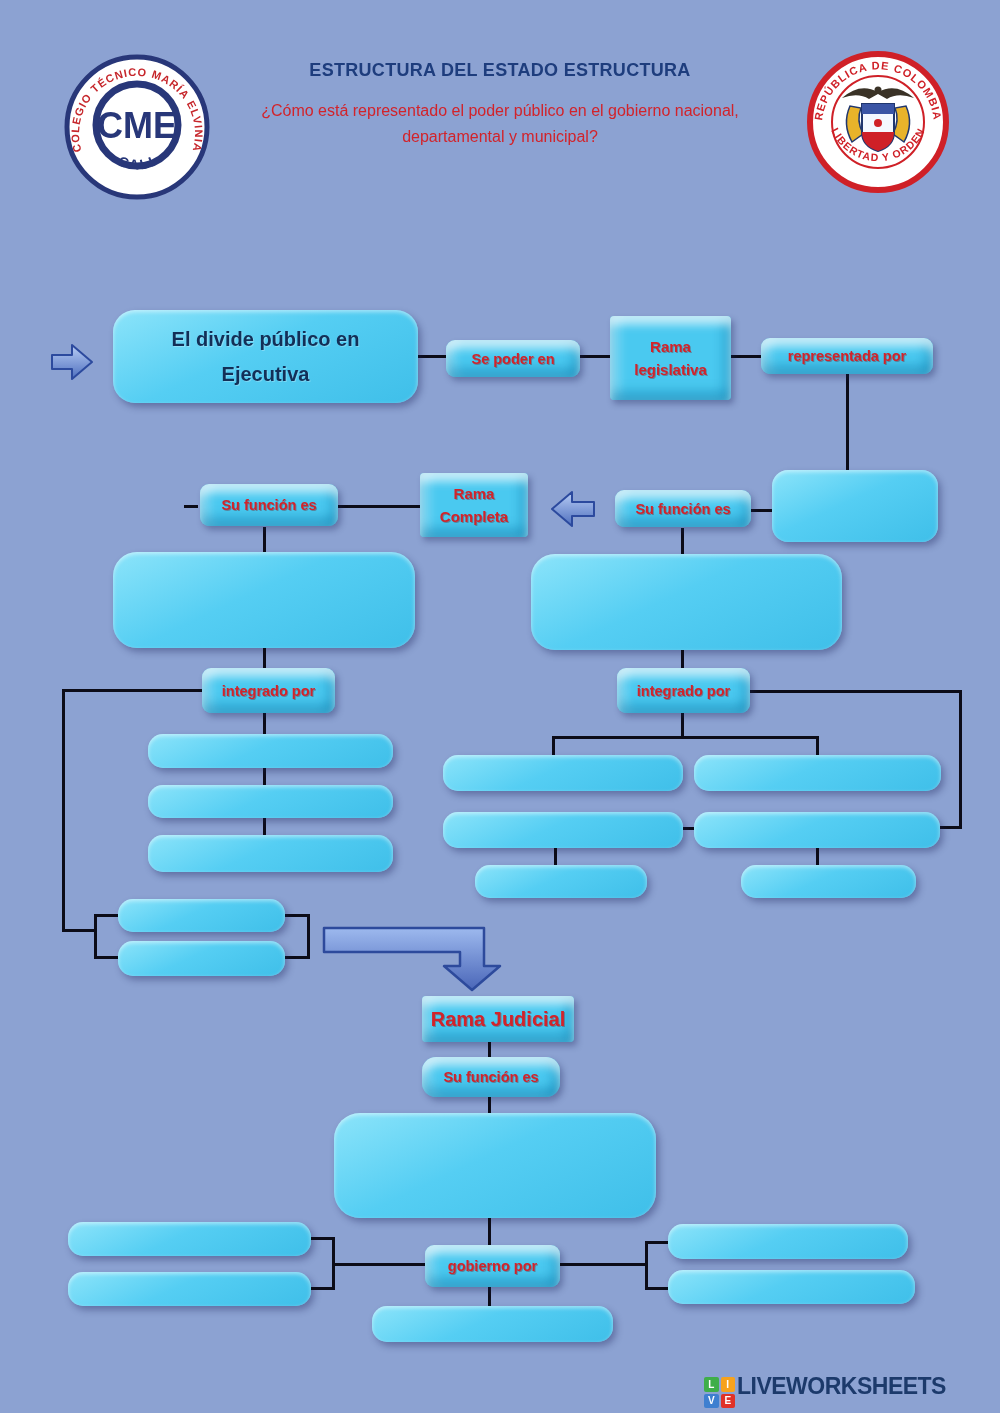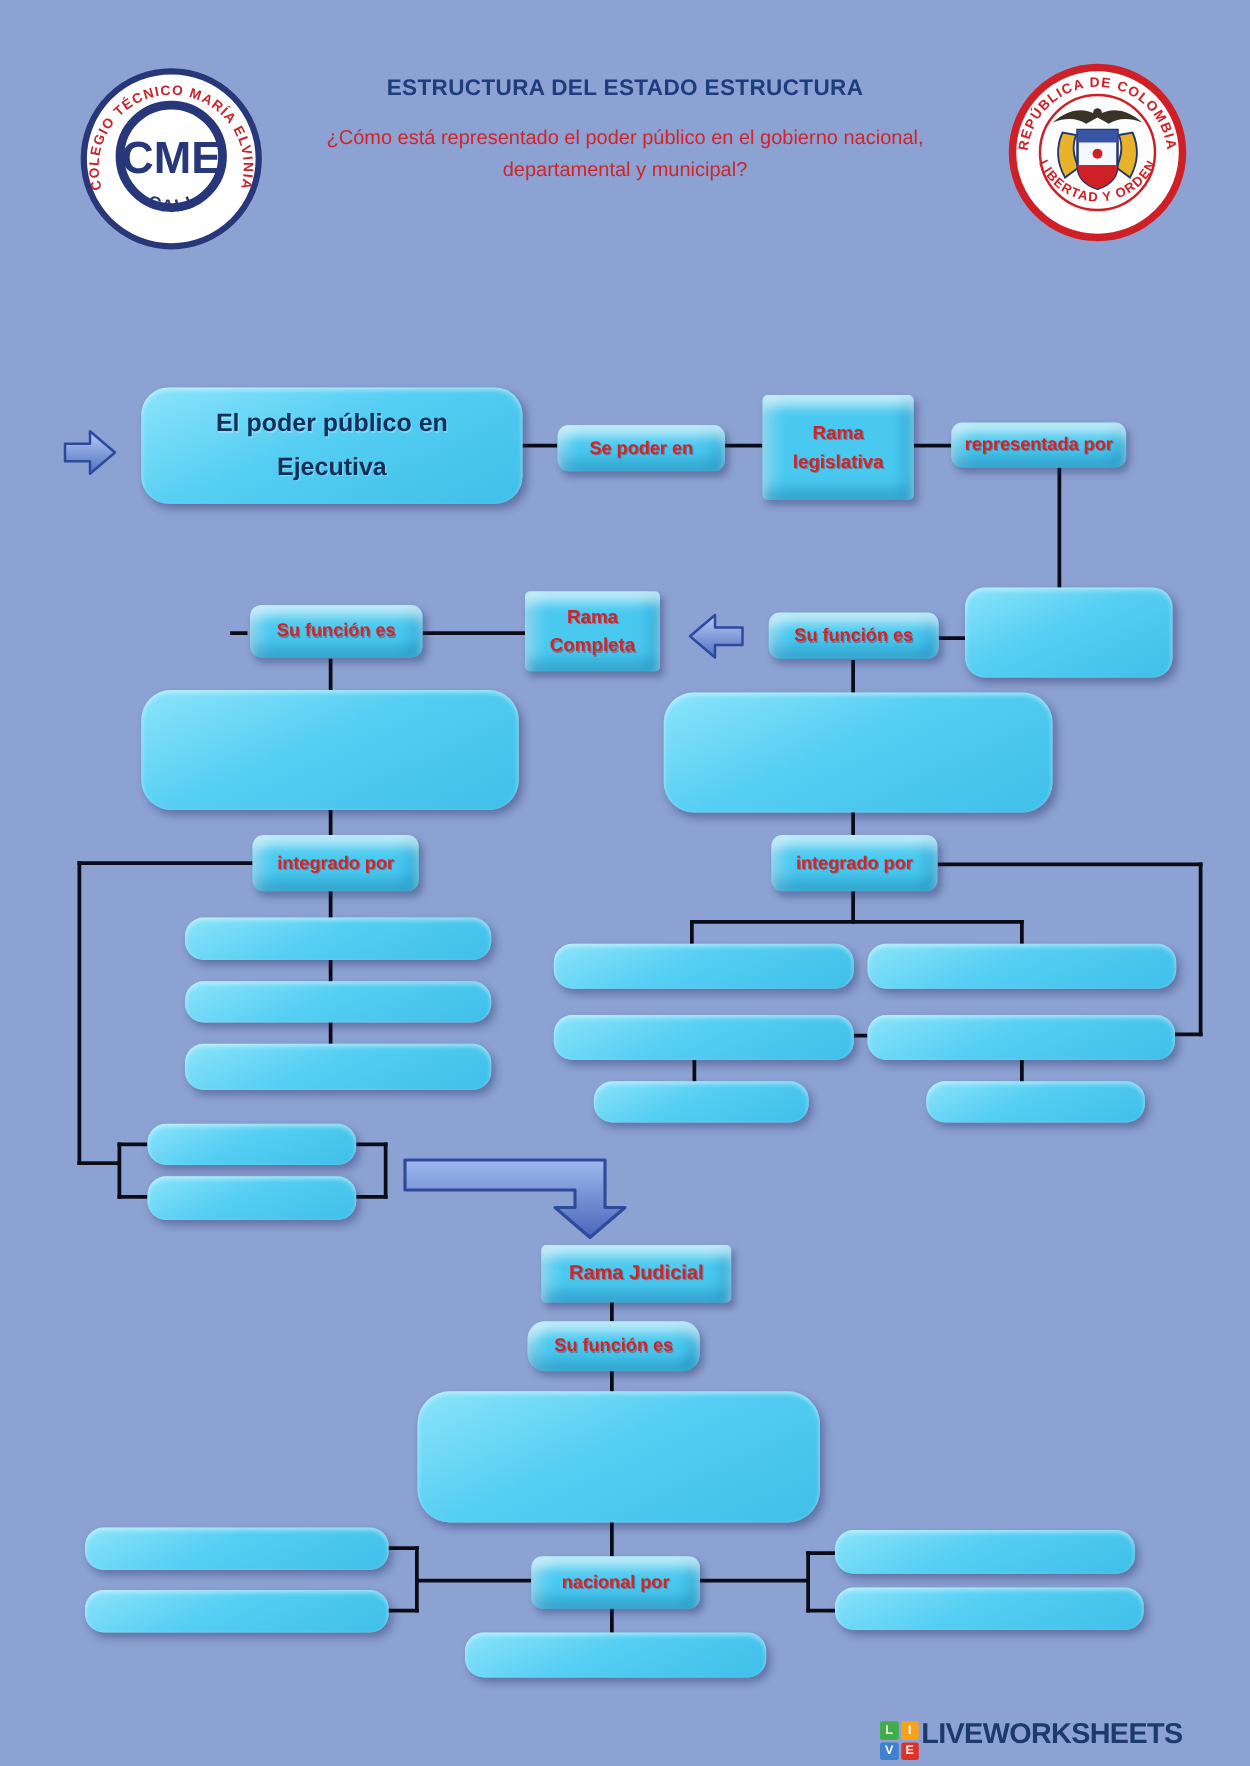--- a/index.html
+++ b/index.html
@@ -118,29 +118,29 @@
       </defs>
     <polygon points="2,13 22,13 22,3 42,20 22,37 22,27 2,27" fill="url(#gA)" stroke="#2c4a9e" stroke-width="2" stroke-linejoin="round"></polygon>
   </svg>
 
   <div class="ln" style="left:418px;top:355px;width:28px;height:3px"></div>
   <div class="ln" style="left:580px;top:355px;width:30px;height:3px"></div>
   <div class="ln" style="left:731px;top:355px;width:30px;height:3px"></div>
   <div class="ln" style="left:846px;top:374px;width:3px;height:98px"></div>
 
   <div class="bubble rootbox" style="left:113px;top:310px;width:305px;height:93px">
-    <span>El poder público en</span>
+    <span>El divide público en</span>
     <span>Ejecutiva</span>
   </div>
   <div class="tag" style="left:446px;top:340px;width:134px;height:37px">Se poder en</div>
   <div class="tag tag3d" style="left:610px;top:316px;width:121px;height:84px">
     <span>Rama</span>
     <span>legislativa</span>
   </div>
-  <div class="tag" style="left:761px;top:338px;width:140px;height:36px">representada por</div>
+  <div class="tag" style="left:761px;top:338px;width:172px;height:36px">representada por</div>
 
   <div class="ln" style="left:184px;top:505px;width:14px;height:3px"></div>
   <div class="ln" style="left:338px;top:505px;width:82px;height:3px"></div>
   <div class="ln" style="left:751px;top:509px;width:21px;height:3px"></div>
   <div class="ln" style="left:263px;top:527px;width:3px;height:25px"></div>
   <div class="ln" style="left:681px;top:528px;width:3px;height:27px"></div>
 
   <div class="tag" style="left:200px;top:484px;width:138px;height:42px">Su función es</div>
   <div class="tag tag3d" style="left:420px;top:473px;width:108px;height:64px">
     <span>Rama</span>
@@ -201,35 +201,35 @@
   <svg style="left:322px;top:916px" width="192" height="78" viewBox="0 0 192 78">
     <defs>
         <linearGradient id="gC" x1="0" y1="0" x2="0" y2="1">
       <stop offset="0" stop-color="#9db9ee"></stop>
           <stop offset="1" stop-color="#4a66b8"></stop>
         </linearGradient>
       </defs>
     <polygon points="2,12 162,12 162,50 178,50 150,74 122,50 138,50 138,36 2,36" fill="url(#gC)" stroke="#2d4a9c" stroke-width="2.5" stroke-linejoin="round"></polygon>
   </svg>
 
-  <div class="tag tag3d" style="left:433px;top:996px;width:152px;height:46px;font-size:16px">Rama Judicial</div>
+  <div class="tag tag3d" style="left:422px;top:996px;width:152px;height:46px;font-size:20px">Rama Judicial</div>
   <div class="ln" style="left:488px;top:1042px;width:3px;height:16px"></div>
   <div class="tag" style="left:422px;top:1057px;width:138px;height:40px;border-radius:14px">Su función es</div>
   <div class="ln" style="left:488px;top:1097px;width:3px;height:17px"></div>
   <div class="bubble" style="left:334px;top:1113px;width:322px;height:105px;border-radius:26px"></div>
   <div class="ln" style="left:488px;top:1218px;width:3px;height:90px"></div>
 
   <div class="bubble pill" style="left:68px;top:1222px;width:243px;height:34px"></div>
   <div class="bubble pill" style="left:68px;top:1272px;width:243px;height:34px"></div>
   <div class="ln" style="left:311px;top:1237px;width:24px;height:3px"></div>
   <div class="ln" style="left:332px;top:1237px;width:3px;height:53px"></div>
   <div class="ln" style="left:311px;top:1287px;width:24px;height:3px"></div>
   <div class="ln" style="left:332px;top:1263px;width:93px;height:3px"></div>
 
-  <div class="tag" style="left:425px;top:1245px;width:135px;height:42px">nacional por</div>
+  <div class="tag" style="left:425px;top:1245px;width:135px;height:42px">gobierno por</div>
 
   <div class="ln" style="left:560px;top:1263px;width:88px;height:3px"></div>
   <div class="ln" style="left:645px;top:1241px;width:3px;height:49px"></div>
   <div class="ln" style="left:645px;top:1241px;width:23px;height:3px"></div>
   <div class="ln" style="left:645px;top:1287px;width:23px;height:3px"></div>
   <div class="bubble pill" style="left:668px;top:1224px;width:240px;height:35px"></div>
   <div class="bubble pill" style="left:668px;top:1270px;width:247px;height:34px"></div>
 
   <div class="bubble pill" style="left:372px;top:1306px;width:241px;height:36px"></div>
 

